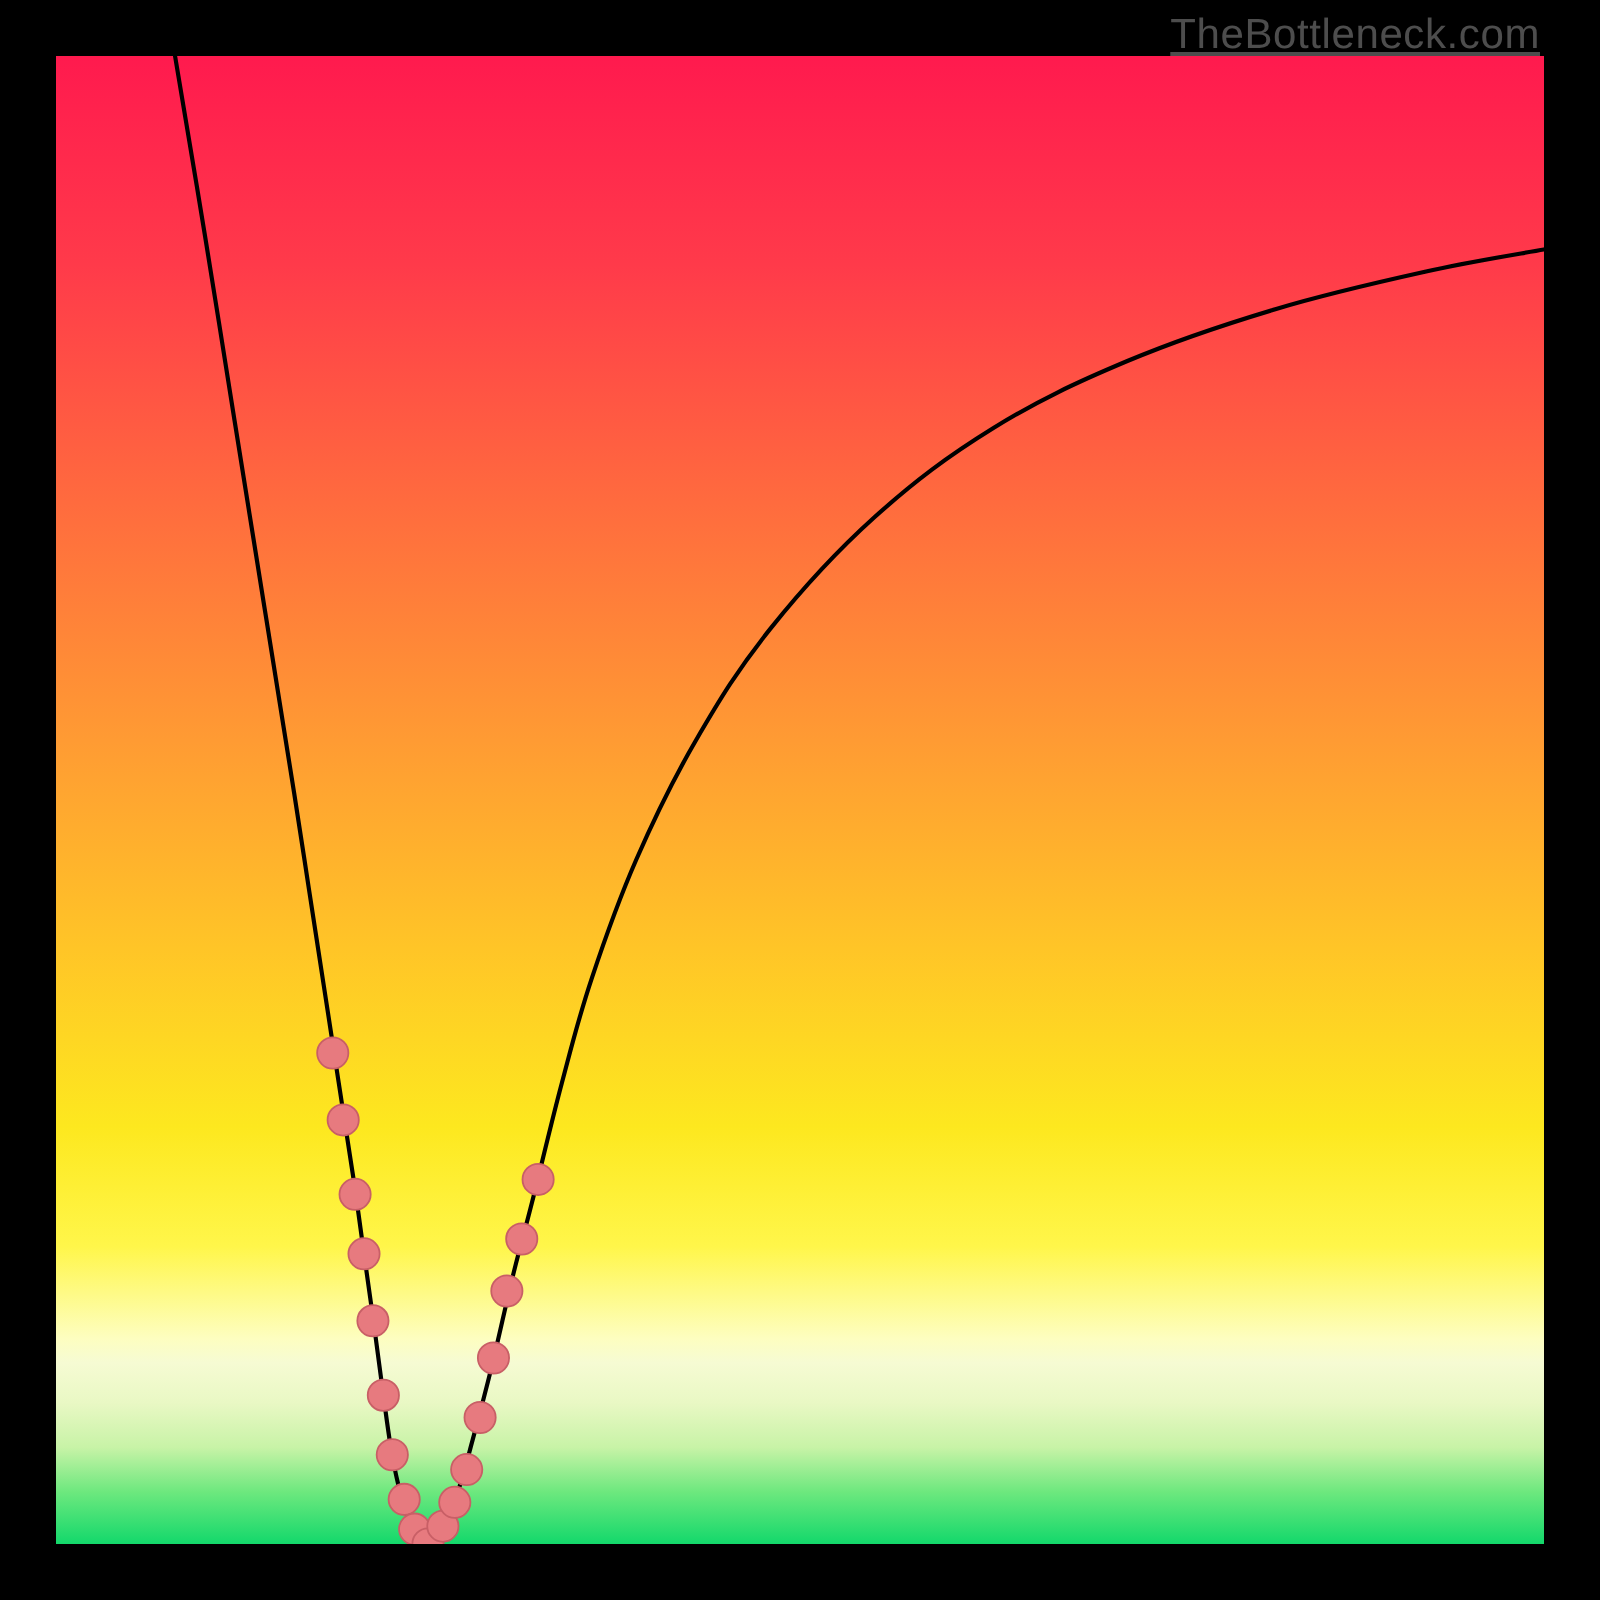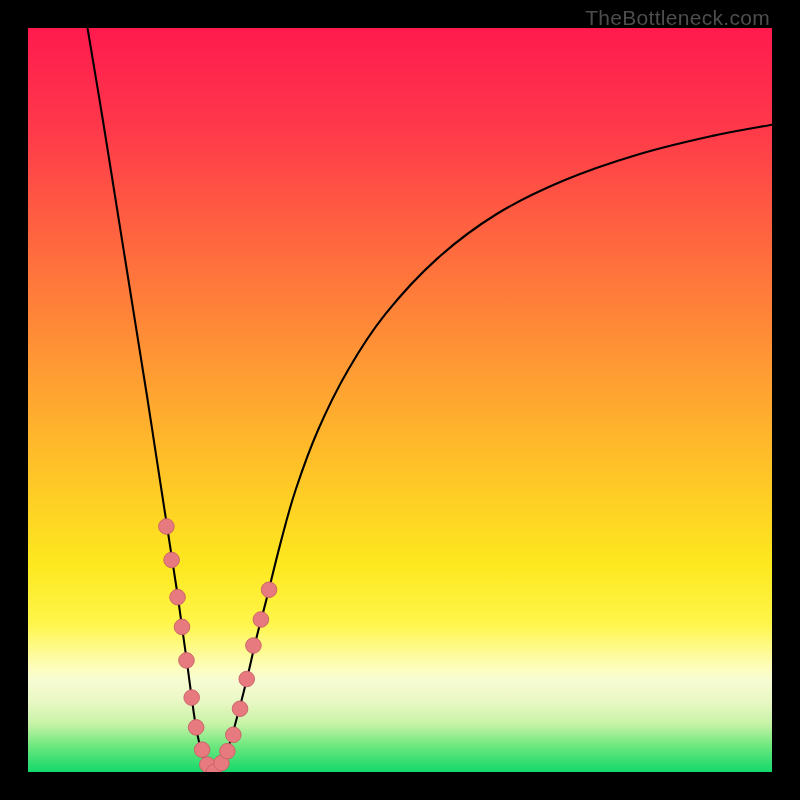--- a/index.html
+++ b/index.html
@@ -31,20 +31,21 @@
     top: 0; left: 0; width: 100%; height: 100%;
   }
   .watermark {
     position: absolute;
     top: 6px;
     right: 30px;
     color: #4d4d4d;
     font-size: 21px;
     letter-spacing: 0.3px;
     font-weight: 400;
+    text-decoration: underline;
   }
   svg.curves {
     position: absolute;
     top: 0; left: 0; width: 100%; height: 100%;
   }
 </style>
 </head>
 <body>
 
 <div class="frame">

